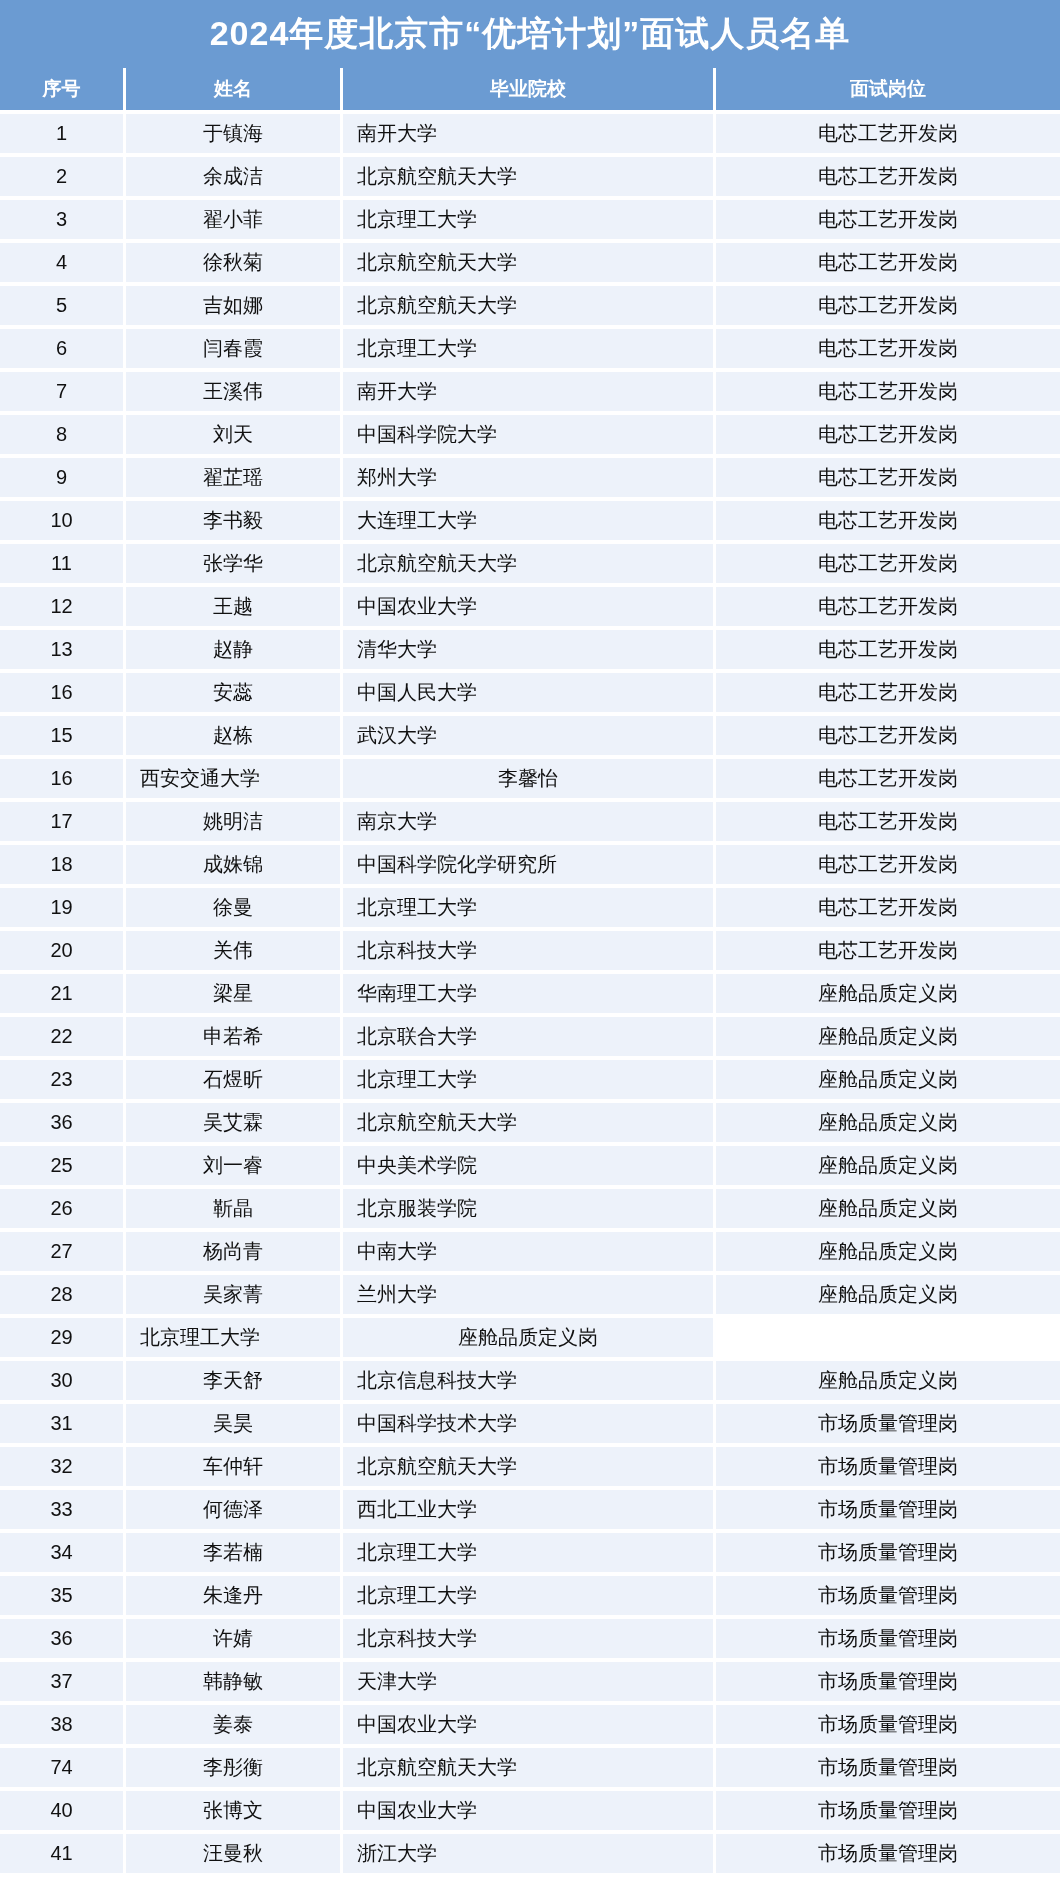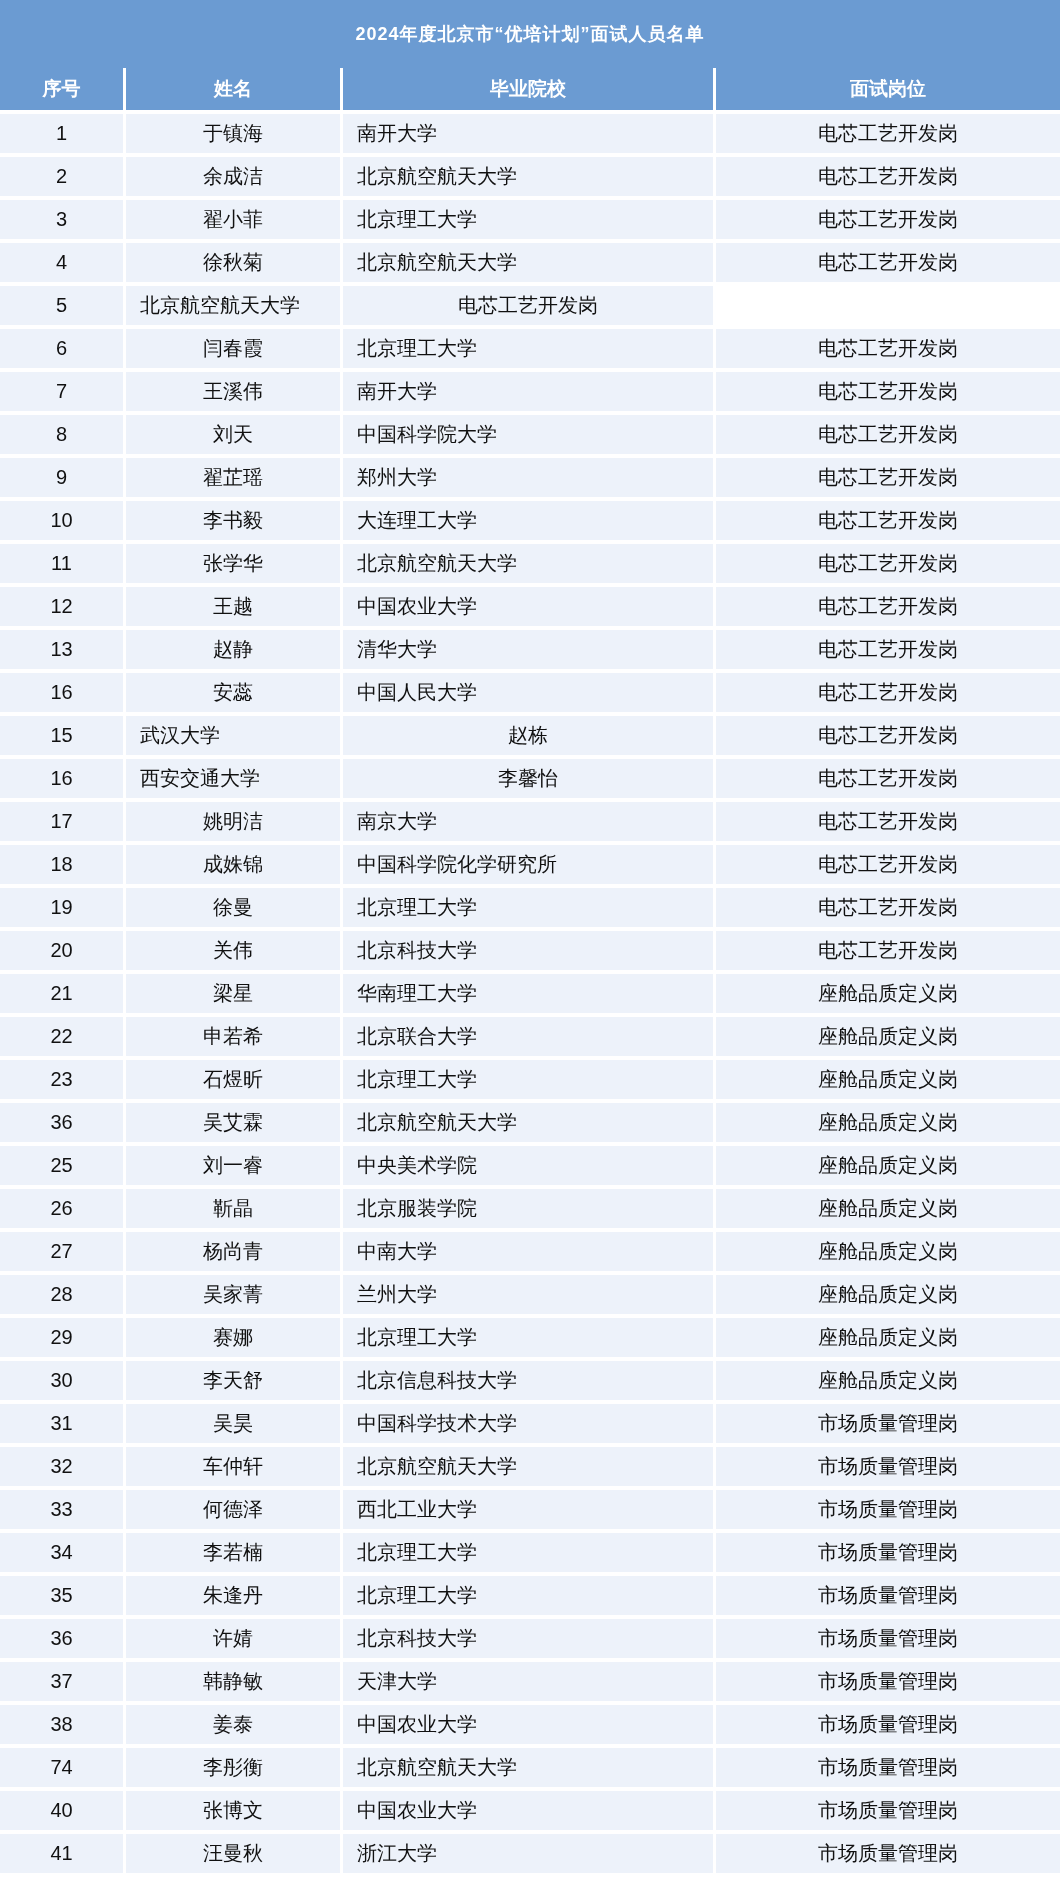--- a/index.html
+++ b/index.html
@@ -9,21 +9,21 @@
   }
   *{box-sizing:border-box;}
   html,body{margin:0;padding:0;background:#ffffff;}
   .page{
     width:1060px;height:1882px;overflow:hidden;background:#ffffff;
     font-family:"Liberation Sans", sans-serif;
   }
   .title-bar{
     width:1060px;height:68px;background:var(--blue);
     display:flex;align-items:center;justify-content:center;
-    color:#ffffff;font-weight:bold;font-size:18px;letter-spacing:1px;
+    color:#ffffff;font-weight:bold;font-size:34px;letter-spacing:1px;
   }
   .tbl{margin-top:0;}
   .grid-row{
     display:grid;
     grid-template-columns:123px 214px 370px 1fr;
     column-gap:3px;
     margin-bottom:4px;
   }
   .cell{
     display:flex;align-items:center;justify-content:center;
@@ -82,20 +82,21 @@
 
   <div class="grid-row data-row">
     <div class="cell num">4</div>
     <div class="cell name">徐秋菊</div>
     <div class="cell school">北京航空航天大学</div>
     <div class="cell post">电芯工艺开发岗</div>
   </div>
 
   <div class="grid-row data-row">
     <div class="cell num">5</div>
+    <div class="cell name">吉如娜</div>
     <div class="cell school">北京航空航天大学</div>
     <div class="cell post">电芯工艺开发岗</div>
   </div>
 
   <div class="grid-row data-row">
     <div class="cell num">6</div>
     <div class="cell name">闫春霞</div>
     <div class="cell school">北京理工大学</div>
     <div class="cell post">电芯工艺开发岗</div>
   </div>
@@ -151,22 +152,22 @@
 
   <div class="grid-row data-row">
     <div class="cell num">16</div>
     <div class="cell name">安蕊</div>
     <div class="cell school">中国人民大学</div>
     <div class="cell post">电芯工艺开发岗</div>
   </div>
 
   <div class="grid-row data-row">
     <div class="cell num">15</div>
+    <div class="cell name">赵栋</div>
     <div class="cell school">武汉大学</div>
-    <div class="cell name">赵栋</div>
     <div class="cell post">电芯工艺开发岗</div>
   </div>
 
   <div class="grid-row data-row">
     <div class="cell num">16</div>
     <div class="cell school">西安交通大学</div>
     <div class="cell name">李馨怡</div>
     <div class="cell post">电芯工艺开发岗</div>
   </div>
 
@@ -249,21 +250,20 @@
 
   <div class="grid-row data-row">
     <div class="cell num">28</div>
     <div class="cell name">吴家菁</div>
     <div class="cell school">兰州大学</div>
     <div class="cell post">座舱品质定义岗</div>
   </div>
 
   <div class="grid-row data-row">
     <div class="cell num">29</div>
-    <div class="cell name">赛娜</div>
     <div class="cell school">北京理工大学</div>
     <div class="cell post">座舱品质定义岗</div>
   </div>
 
   <div class="grid-row data-row">
     <div class="cell num">30</div>
     <div class="cell name">李天舒</div>
     <div class="cell school">北京信息科技大学</div>
     <div class="cell post">座舱品质定义岗</div>
   </div>

